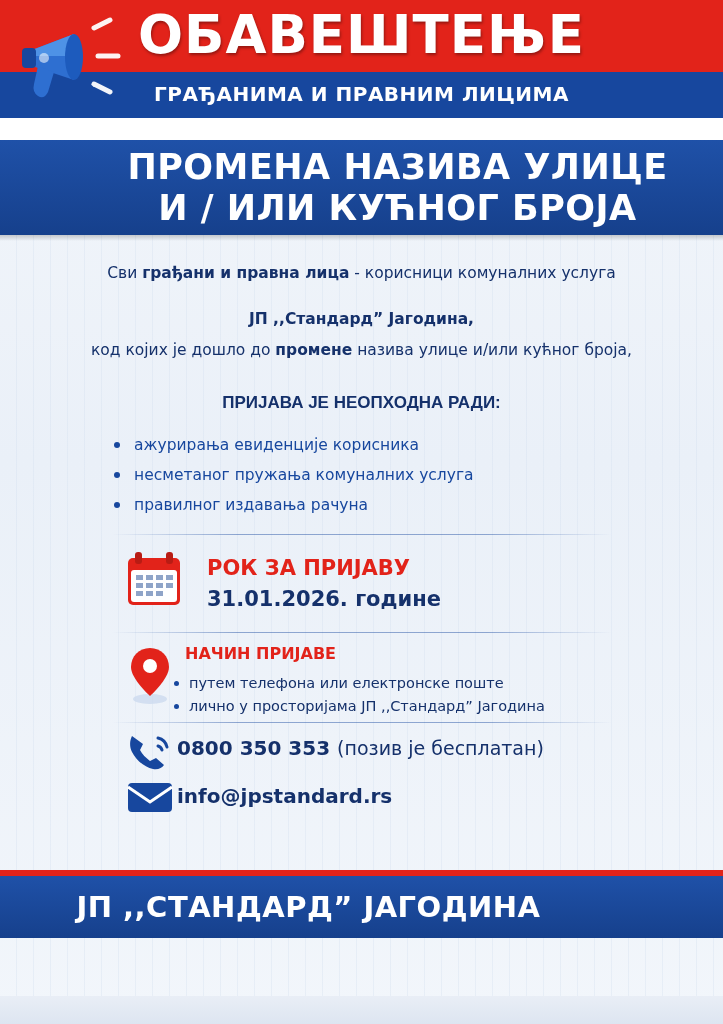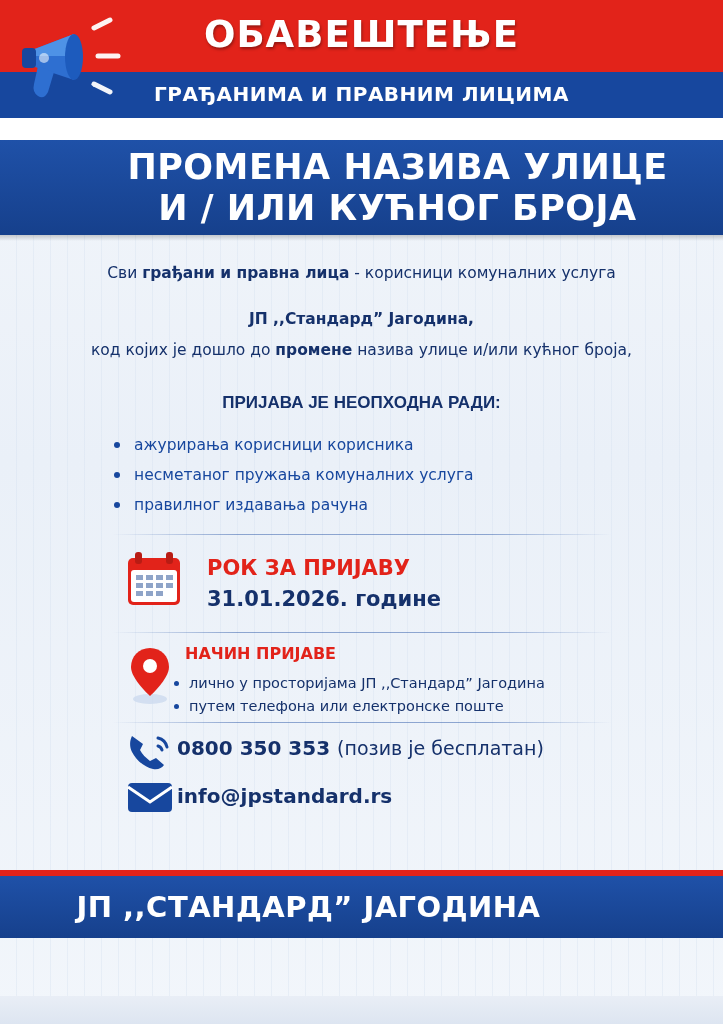--- a/index.html
+++ b/index.html
@@ -37,21 +37,21 @@
     width: 723px;
     height: 46px;
     background: #17479e;
   }
   .header-title {
     position: absolute;
     top: 4px; left: 0;
     width: 723px;
     text-align: center;
     color: #ffffff;
-    font-size: 37px;
+    font-size: 53px;
     font-weight: bold;
     letter-spacing: 1px;
     line-height: 62px;
     text-shadow: 1px 2px 3px rgba(0,0,0,0.35);
     font-family: "DejaVu Sans", sans-serif;
   }
   .header-sub {
     position: absolute;
     top: 77px; left: 0;
     width: 723px;
@@ -281,21 +281,21 @@
   <div class="band-shadow"></div>
 
   <div class="intro">
     <span class="line"><span>Сви </span><b>грађани и правна лица</b><span>  - корисници комуналних услуга</span></span>
     <span class="line" style="font-weight:bold;margin-top:15px;">ЈП ,,Стандард” Јагодина,</span>
     <span class="line"><span>код којих је дошло до </span><b>промене</b><span> назива улице и/или кућног броја,</span></span>
   </div>
 
   <div class="reasons-title">ПРИЈАВА ЈЕ НЕОПХОДНА РАДИ:</div>
   <ul class="reasons" style="margin:0;padding:0;">
-    <li>ажурирања корисници корисника</li>
+    <li>ажурирања евиденције корисника</li>
     <li>несметаног пружања комуналних услуга</li>
     <li>правилног издавања рачуна</li>
   </ul>
 
   <div class="sep sep-1"></div>
 
   <div class="blk blk-deadline">
     <svg class="cal" viewBox="0 0 58 58">
       <rect x="3" y="8" width="52" height="47" rx="5" fill="#e2231a"></rect>
       <rect x="6" y="20" width="46" height="32" rx="3" fill="#ffffff"></rect>
@@ -322,22 +322,22 @@
   <div class="sep sep-2"></div>
 
   <div class="blk blk-method">
     <svg class="pin" viewBox="0 0 50 62">
       <ellipse cx="25" cy="55" rx="17" ry="5" fill="#c9d8ee" opacity="0.75"></ellipse>
       <path d="M25 4 C14 4 6 12.5 6 23 C6 35 25 52 25 52 C25 52 44 35 44 23 C44 12.5 36 4 25 4 Z" fill="#e2231a"></path>
       <circle cx="25" cy="22" r="7" fill="#ffffff"></circle>
     </svg>
     <div class="ttl">НАЧИН ПРИЈАВЕ</div>
     <ul>
+      <li>путем телефона или електронске поште</li>
       <li>лично у просторијама ЈП ,,Стандард” Јагодина</li>
-      <li>путем телефона или електронске поште</li>
     </ul>
   </div>
 
   <div class="sep sep-3"></div>
 
   <div class="blk contact-phone">
     <svg width="52" height="44" viewBox="0 0 52 44">
       <path d="M7 6 C5 10 4 16 7 22 C11 30 19 37 28 39 C33 40 37 38 39 35 L31 28 L25 31 C21 28 17 24 15 20 L18 14 Z" fill="#17479e"></path>
       <path d="M33 8 a12 12 0 0 1 9 9" stroke="#17479e" stroke-width="3" fill="none" stroke-linecap="round"></path>
       <path d="M33 16 a6 6 0 0 1 4 4" stroke="#17479e" stroke-width="3" fill="none" stroke-linecap="round"></path>

